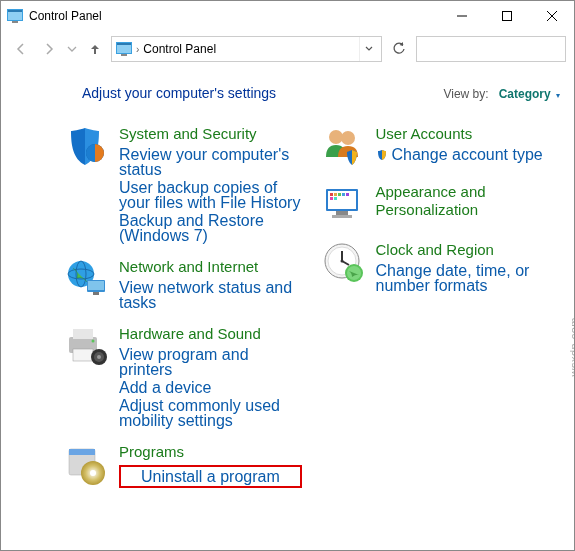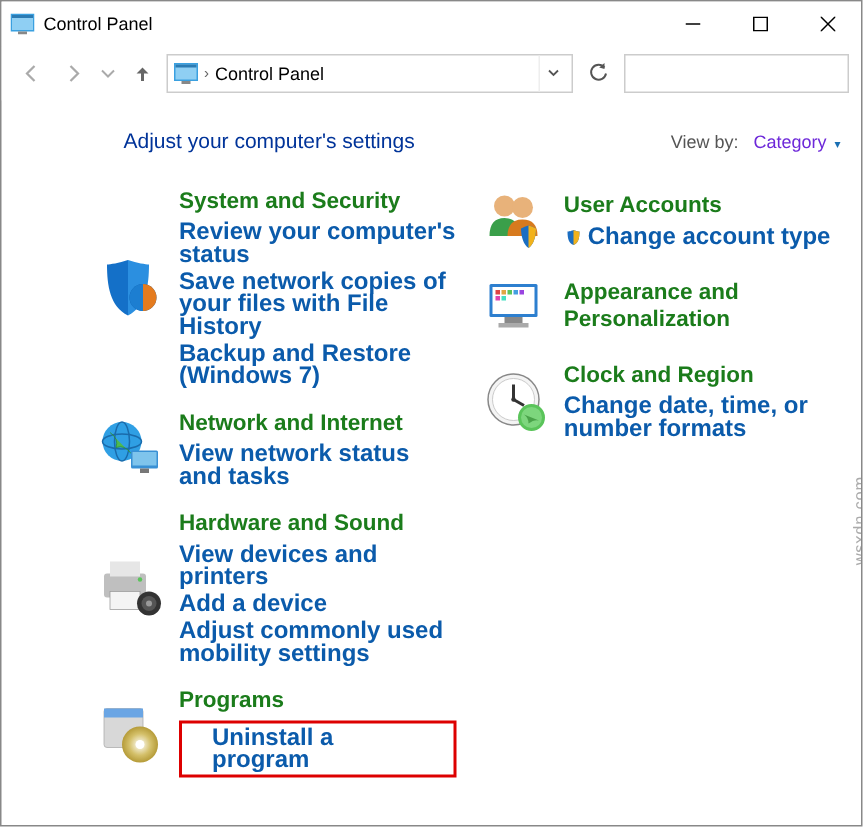--- a/index.html
+++ b/index.html
@@ -120,32 +120,31 @@
     margin-left: 17px;
   }
   .viewby {
     margin-left: auto;
     display: flex;
     align-items: baseline;
     gap: 10px;
     font-size: 12px;
   }
   .viewby .label { color: #555; }
-  .viewby .value { color: #6d28d9; }
+  .viewby .value { color: #0f766e; font-weight: bold; }
   .viewby .drop { color: #1a6fb3; font-size: 8px; margin-left: 2px; }
   .columns {
     display: flex;
     gap: 18px;
   }
   .col { flex: 1; display: flex; flex-direction: column; gap: 14px; }
   .category {
     display: flex;
     gap: 10px;
-    align-items: center;
-    font-weight: bold;
+    align-items: flex-start;
   }
   .cat-icon {
     width: 44px;
     height: 44px;
     flex: 0 0 44px;
     position: relative;
   }
   .cat-body { display: flex; flex-direction: column; gap: 1px; }
   .cat-title {
     color: #1b7c1b;
@@ -282,21 +281,21 @@
             <path d="M20 3 C14 5 8 6 6 6 C6 20 8 34 20 40 Z" fill="#1470c8"></path>
             <path d="M20 3 C26 5 32 6 34 6 C34 20 32 34 20 40 Z" fill="#2b8fe0"></path>
             <circle cx="30" cy="28" r="9" fill="#0f5daa"></circle>
             <path d="M30 19 A9 9 0 0 1 30 37 Z" fill="#e47b1e"></path>
             <path d="M30 19 A9 9 0 0 0 30 37 Z" fill="#1c7ed1"></path>
           </svg>
         </div>
         <div class="cat-body">
           <span class="cat-title">System and Security</span>
           <span class="cat-link">Review your computer's status</span>
-          <span class="cat-link">Save network copies of your files with File History</span>
+          <span class="cat-link">User backup copies of your files with File History</span>
           <span class="cat-link">Backup and Restore (Windows 7)</span>
         </div>
       </div>
 
       <div class="category">
         <div class="cat-icon">
           <svg width="44" height="44" viewBox="0 0 44 44">
             <circle cx="16" cy="16" r="13" fill="#2f9fe4"></circle>
             <ellipse cx="16" cy="16" rx="13" ry="5" fill="none" stroke="#1a6bab" stroke-width="1"></ellipse>
             <ellipse cx="16" cy="16" rx="5" ry="13" fill="none" stroke="#1a6bab" stroke-width="1"></ellipse>
@@ -319,21 +318,21 @@
             <rect x="8" y="4" width="20" height="10" fill="#e6e6e6"></rect>
             <rect x="8" y="24" width="20" height="12" fill="#f4f4f4" stroke="#999" stroke-width="0.5"></rect>
             <circle cx="28" cy="16" r="1.5" fill="#5ac45a"></circle>
             <circle cx="34" cy="32" r="8" fill="#333"></circle>
             <circle cx="34" cy="32" r="5" fill="#555"></circle>
             <circle cx="34" cy="32" r="2" fill="#999"></circle>
           </svg>
         </div>
         <div class="cat-body">
           <span class="cat-title">Hardware and Sound</span>
-          <span class="cat-link">View devices and printers</span>
+          <span class="cat-link">View program and printers</span>
           <span class="cat-link">Add a device</span>
           <span class="cat-link">Adjust commonly used mobility settings</span>
         </div>
       </div>
 
       <div class="category">
         <div class="cat-icon">
           <svg width="44" height="44" viewBox="0 0 44 44">
             <rect x="4" y="6" width="26" height="26" rx="2" fill="#d8d8d8" stroke="#aaa" stroke-width="0.5"></rect>
             <rect x="4" y="6" width="26" height="6" fill="#6aa5e4"></rect>

